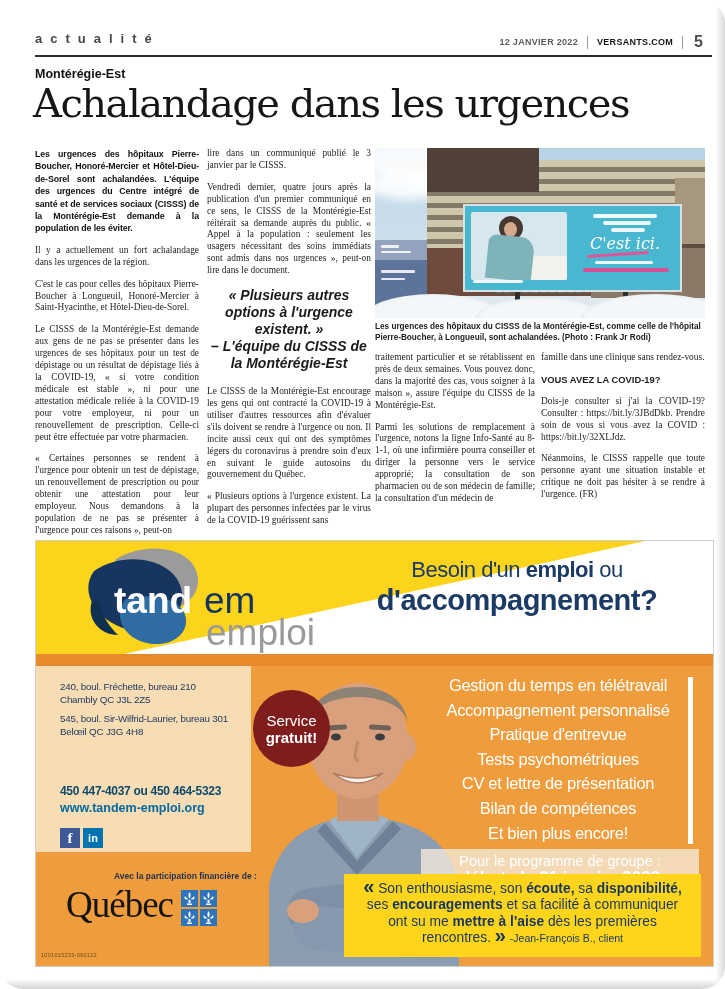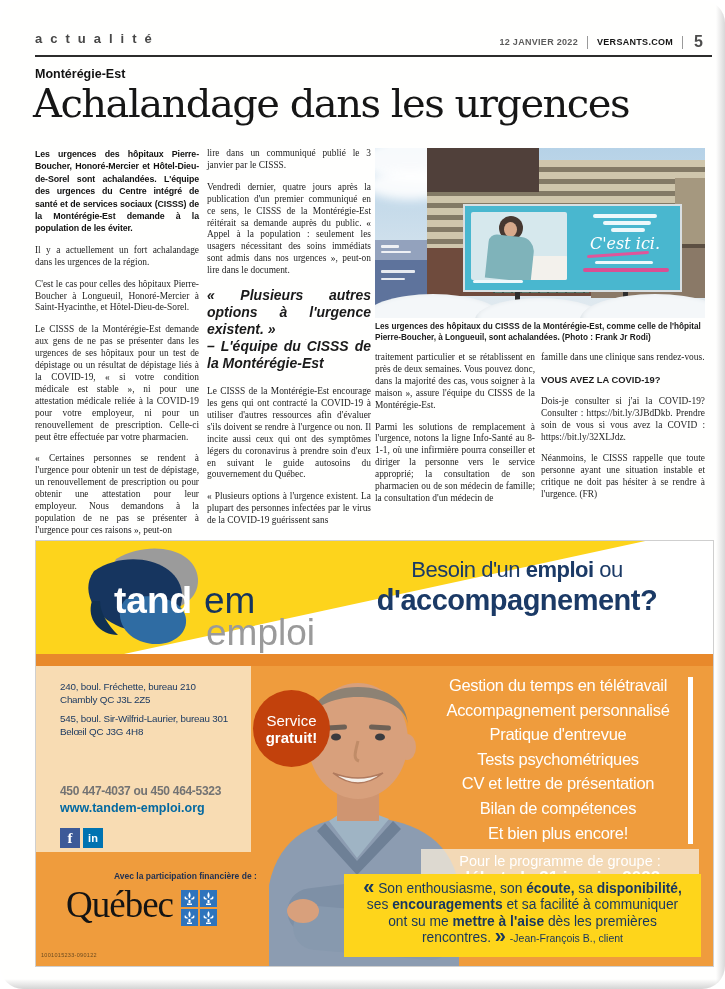--- a/index.html
+++ b/index.html
@@ -27,21 +27,21 @@
 
   
   .col{top:148px;width:164px;font-family:"Liberation Serif",serif;font-size:9.4px;
        line-height:11.9px;text-align:justify;color:#1e1e1e;}
   .col p{margin:0 0 10px;}
   #col1{left:35px;} #col2{left:207px;}
   #col3{left:375px;top:352px;width:160px;} #col4{left:541px;top:352px;width:164px;}
   .lede{font-family:"Liberation Sans",sans-serif;font-weight:bold;font-size:8.8px;
         letter-spacing:-.1px;line-height:12.4px;color:#111;}
   .pullquote{margin:6px 0 14px;font-style:italic;font-weight:bold;font-size:14px;line-height:17px;
-             font-family:"Liberation Sans",sans-serif;color:#1a1a1a;}
+             text-align:center;font-family:"Liberation Sans",sans-serif;color:#1a1a1a;}
   .covid-head{font-family:"Liberation Sans",sans-serif;font-weight:bold;font-size:9.4px;margin:0 0 1px;}
   .covid-body{word-break:break-word;}
 
   
   .photo{left:375px;top:148px;width:330px;height:170px;overflow:hidden;background:linear-gradient(#b6d2e7,#e3ebf0);}
   .cloud{background:#fff;border-radius:50%;filter:blur(5px);opacity:.9;}
   .bldg-main{left:52px;top:12px;width:278px;height:100px;
      background:repeating-linear-gradient(180deg,#cfc6ac 0 7px,#837a66 7px 12px);}
   .bldg-dark{left:52px;top:0;width:112px;height:44px;background:#50403a;}
   .bldg-brick{left:52px;top:100px;width:278px;height:48px;background:#6f4b3d;}
@@ -74,27 +74,27 @@
   .ad-top{left:0;top:0;width:677px;height:113px;background:#fdd41c;}
   .ad-wedge{left:0;top:0;width:677px;height:113px;background:#fff;
      clip-path:polygon(13% 100%,90% 0%,100% 0%,100% 100%);}
   .ad-strip{left:0;top:113px;width:677px;height:12px;background:#e8892b;}
   .ad-headline{left:300px;top:16px;width:362px;text-align:center;color:#1b3a66;}
   .ad-h1{font-size:22px;letter-spacing:-.5px;}
   .ad-h1 b{font-weight:bold;}
   .ad-h2{font-size:29px;font-weight:bold;letter-spacing:-.5px;margin-top:1px;}
   .peach{left:0;top:125px;width:215px;height:186px;background:#f8dcb3;z-index:2;}
   .addr{left:24px;font-size:9.8px;line-height:13px;color:#17365f;letter-spacing:-.2px;}
-  .phone{left:24px;top:118px;font-size:12px;font-weight:bold;color:#737373;letter-spacing:-.3px;}
+  .phone{left:24px;top:118px;font-size:12px;font-weight:bold;color:#0c4a6e;letter-spacing:-.3px;}
   .web{left:24px;top:135px;font-size:12.5px;font-weight:bold;color:#0369a1;}
   .social{left:24px;top:162px;display:flex;gap:3px;}
   .sq{width:20px;height:20px;display:flex;align-items:center;justify-content:center;color:#fff;font-weight:bold;}
   .fb{background:#3d5a98;font-family:"Liberation Serif",serif;font-size:15px;}
   .li{background:#0073b1;font-size:11px;}
-  .badge{left:217px;top:149px;width:77px;height:77px;border-radius:50%;background:#c2410c;z-index:4;
+  .badge{left:217px;top:149px;width:77px;height:77px;border-radius:50%;background:#7f1d1d;z-index:4;
      display:flex;flex-direction:column;align-items:center;justify-content:center;color:#fff;}
   .badge .b1{font-size:15px;}
   .badge .b2{font-size:15px;font-weight:bold;}
   .man{left:215px;top:112px;z-index:1;}
   .services{left:398px;top:132px;width:248px;text-align:center;color:#fff;font-size:16.5px;
      line-height:24.6px;letter-spacing:-.3px;z-index:3;}
   .svc-bar{left:652px;top:136px;width:5px;height:167px;background:#fff;z-index:3;}
   .program{left:385px;top:308px;width:278px;height:44px;background:rgba(243,235,216,.78);z-index:5;
      text-align:center;color:#fff;}
   .pg1{font-size:14.5px;margin-top:4px;}

